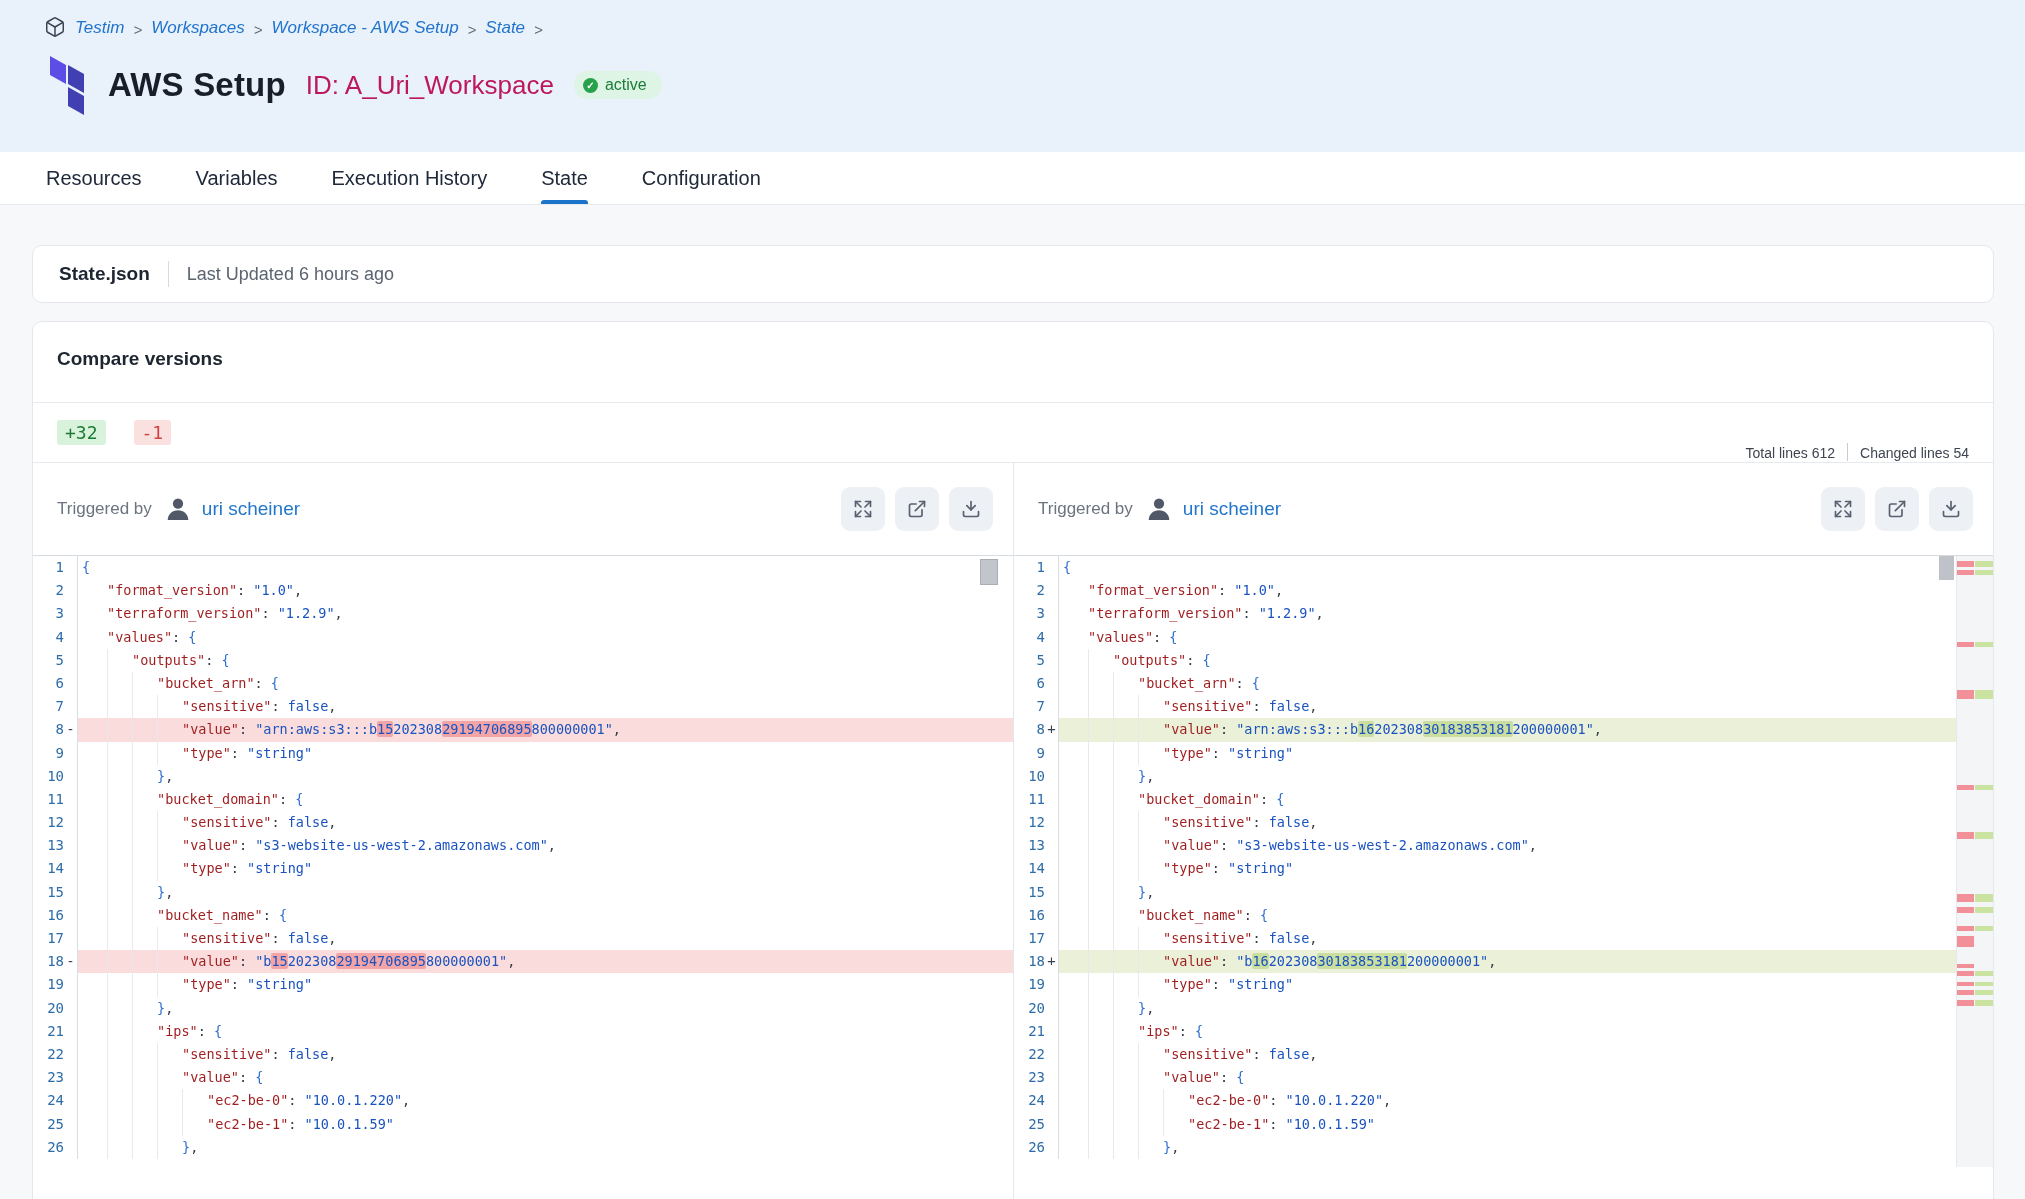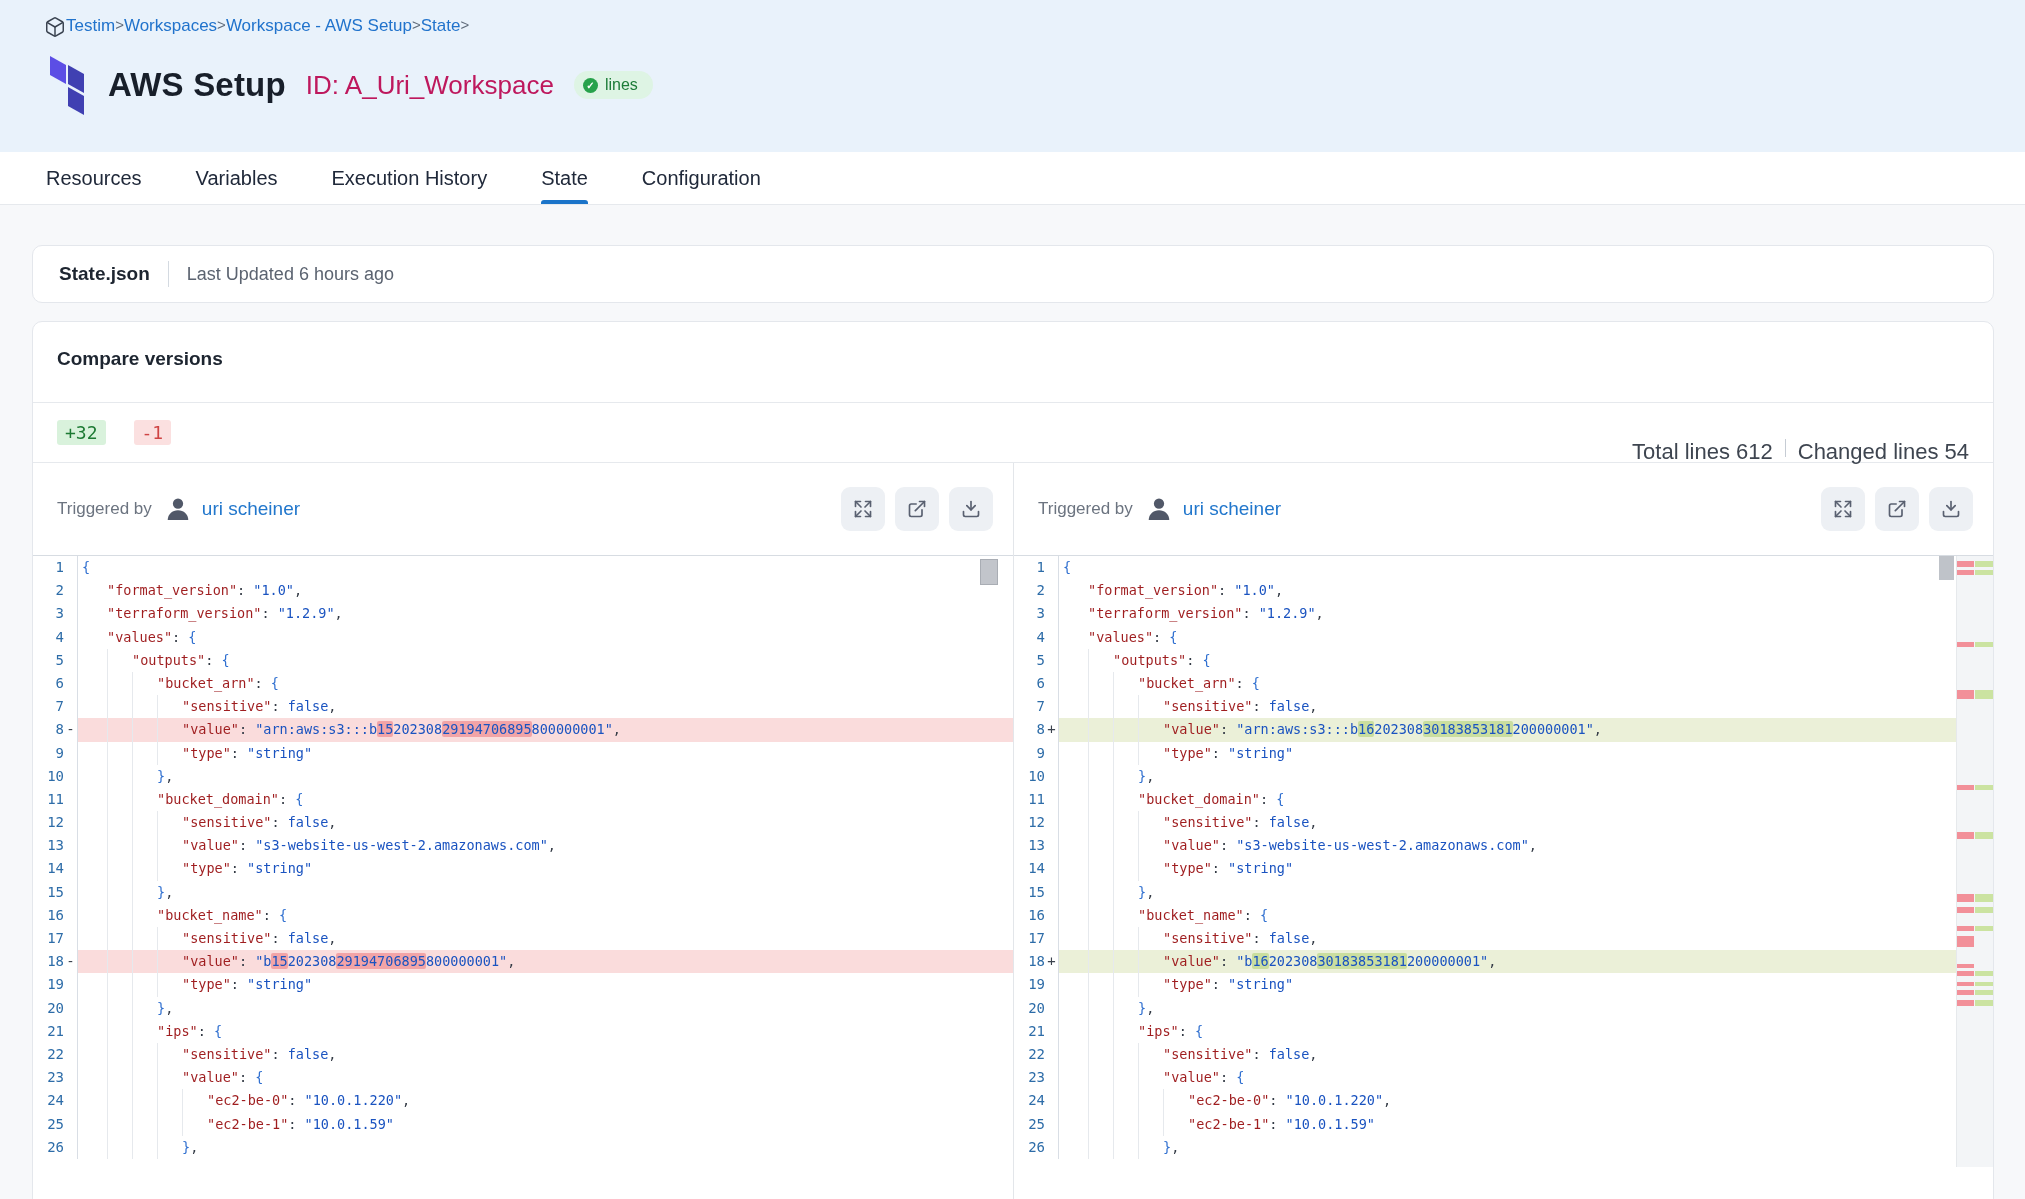--- a/index.html
+++ b/index.html
@@ -1,21 +1,21 @@
 <!DOCTYPE html>
 <html><head>
 <meta charset="utf-8">
 <style>
   * { box-sizing: border-box; margin: 0; padding: 0; }
   html,body { width: 2025px; height: 1199px; overflow: hidden; }
   body { font-family: "Liberation Sans", sans-serif; background: #f7f8fa; color: #232a36; }
 
   
   .topbar { background: #e9f2fb; height: 152px; padding: 16px 40px 0 44px; }
-  .breadcrumb { display: flex; align-items: flex-start; font-size: 17px; }
+  .breadcrumb { display: flex; align-items: flex-end; gap: 9px; font-size: 17px; font-style: italic; }
   .breadcrumb .crumb { color: #2173cc; text-decoration: none; cursor: pointer; }
   .breadcrumb .sep { color: #5f6b7a; font-size: 15px; }
   .breadcrumb svg { display: block; }
   .header-row { display: flex; align-items: center; margin-top: 16px; }
   .tf-logo { width: 38px; height: 62px; margin-left: 4px; flex: none; }
   .page-title { font-size: 33px; font-weight: 600; color: #181f2a; margin-left: 22px; letter-spacing: .2px; }
   .ws-id { font-size: 26px; color: #be185d; margin-left: 20px; }
   .status-badge { margin-left: 20px; display: inline-flex; align-items: center; gap: 7px;
     background: #def4e4; border-radius: 15px; padding: 5px 15px 5px 9px;
     font-size: 16px; color: #1c7c38; font-weight: 500; }
@@ -47,21 +47,21 @@
   .compare-label { font-size: 19px; font-weight: 700; color: #1d2530; margin-bottom: 14px; }
   .dd-row { display: flex; gap: 44px; }
   .dropdown { flex: 1; height: 42px; border: 1px solid #d3d8de; border-radius: 8px; background: #fff;
     display: flex; align-items: center; padding: 0 18px; font-size: 18px; color: #2a313c; cursor: pointer; }
   .dropdown .chev { margin-left: auto; }
 
   .summary-row { height: 60px; display: flex; align-items: center; padding: 0 24px; border-bottom: 1px solid #e6e9ed; }
   .badge { font-family: "DejaVu Sans Mono", monospace; font-size: 18px; padding: 2px 8px; border-radius: 3px; }
   .badge.add { background: #d9f2dc; color: #1d7a33; margin-right: 28px; }
   .badge.del { background: #fbe0e0; color: #cf4444; }
-  .totals { margin-left: auto; display: flex; align-items: flex-start; gap: 12px; font-size: 22px; color: #3e4550; margin-top: 38px; }
+  .totals { margin-left: auto; display: flex; align-items: flex-end; gap: 12px; font-size: 14px; color: #3e4550; margin-top: 38px; }
   .totals .vbar { height: 18px; background: #c6ccd4; }
 
   
   .panes { flex: 1; display: flex; min-height: 0; }
   .pane { width: 50%; display: flex; flex-direction: column; min-width: 0; }
   .pane.right { border-left: 1px solid #e3e6ea; }
   .pane-header { height: 92px; flex: none; display: flex; align-items: center; padding: 0 20px 0 24px; }
   .trig-label { font-size: 17px; color: #6c7480; }
   .avatar { width: 28px; height: 28px; margin: 0 10px 0 12px; }
   .user-link { font-size: 19px; color: #2277cc; cursor: pointer; }
@@ -118,21 +118,21 @@
   <div class="header-row">
     <svg class="tf-logo" viewBox="0 0 36 62">
       <polygon points="1,2 17,11 17,30 1,21" fill="#5c4ee5"></polygon>
       <polygon points="19,11 35,20 35,39 19,30" fill="#4040b2"></polygon>
       <polygon points="19,33 35,42 35,61 19,52" fill="#4040b2"></polygon>
     </svg>
     <h1 class="page-title">AWS Setup</h1>
     <span class="ws-id">ID: A_Uri_Workspace</span>
     <span class="status-badge">
       <span class="status-dot">✓</span>
-      <span>lines</span>
+      <span>active</span>
     </span>
   </div>
 </div>
 
 <nav class="tabs">
   <div class="tab">Resources</div>
   <div class="tab">Variables</div>
   <div class="tab">Execution History</div>
   <div class="tab active">State</div>
   <div class="tab">Configuration</div>

